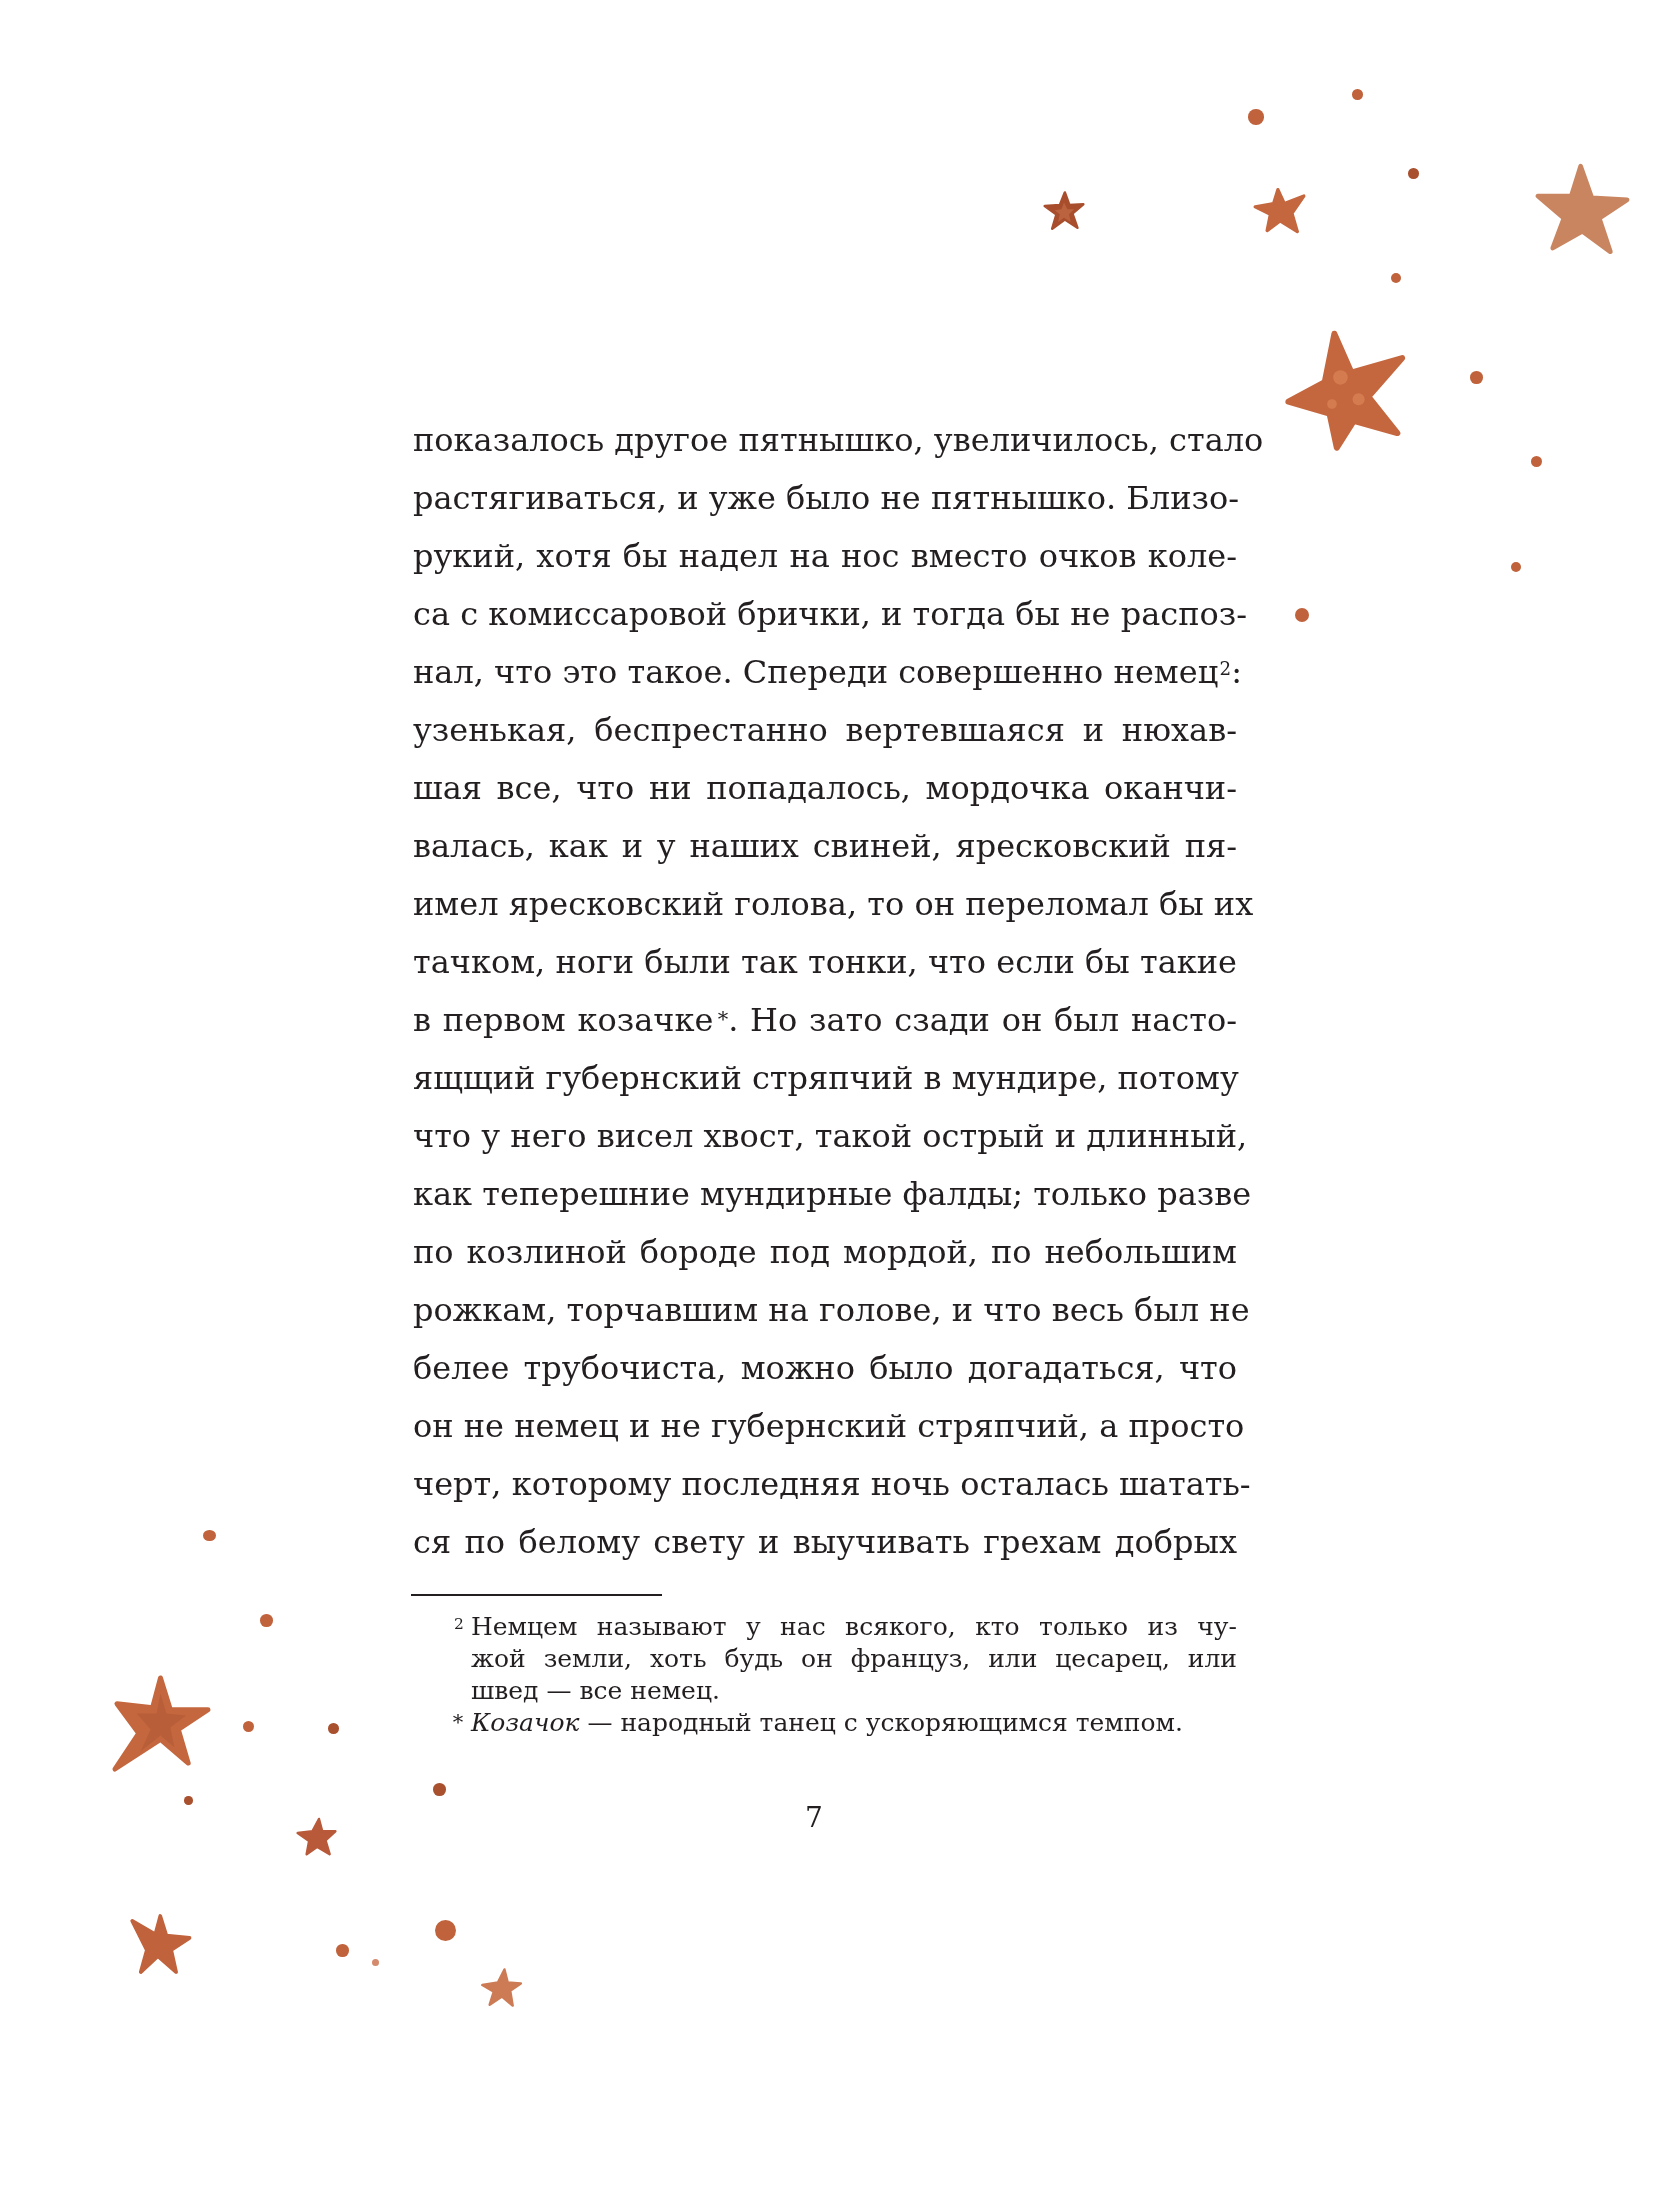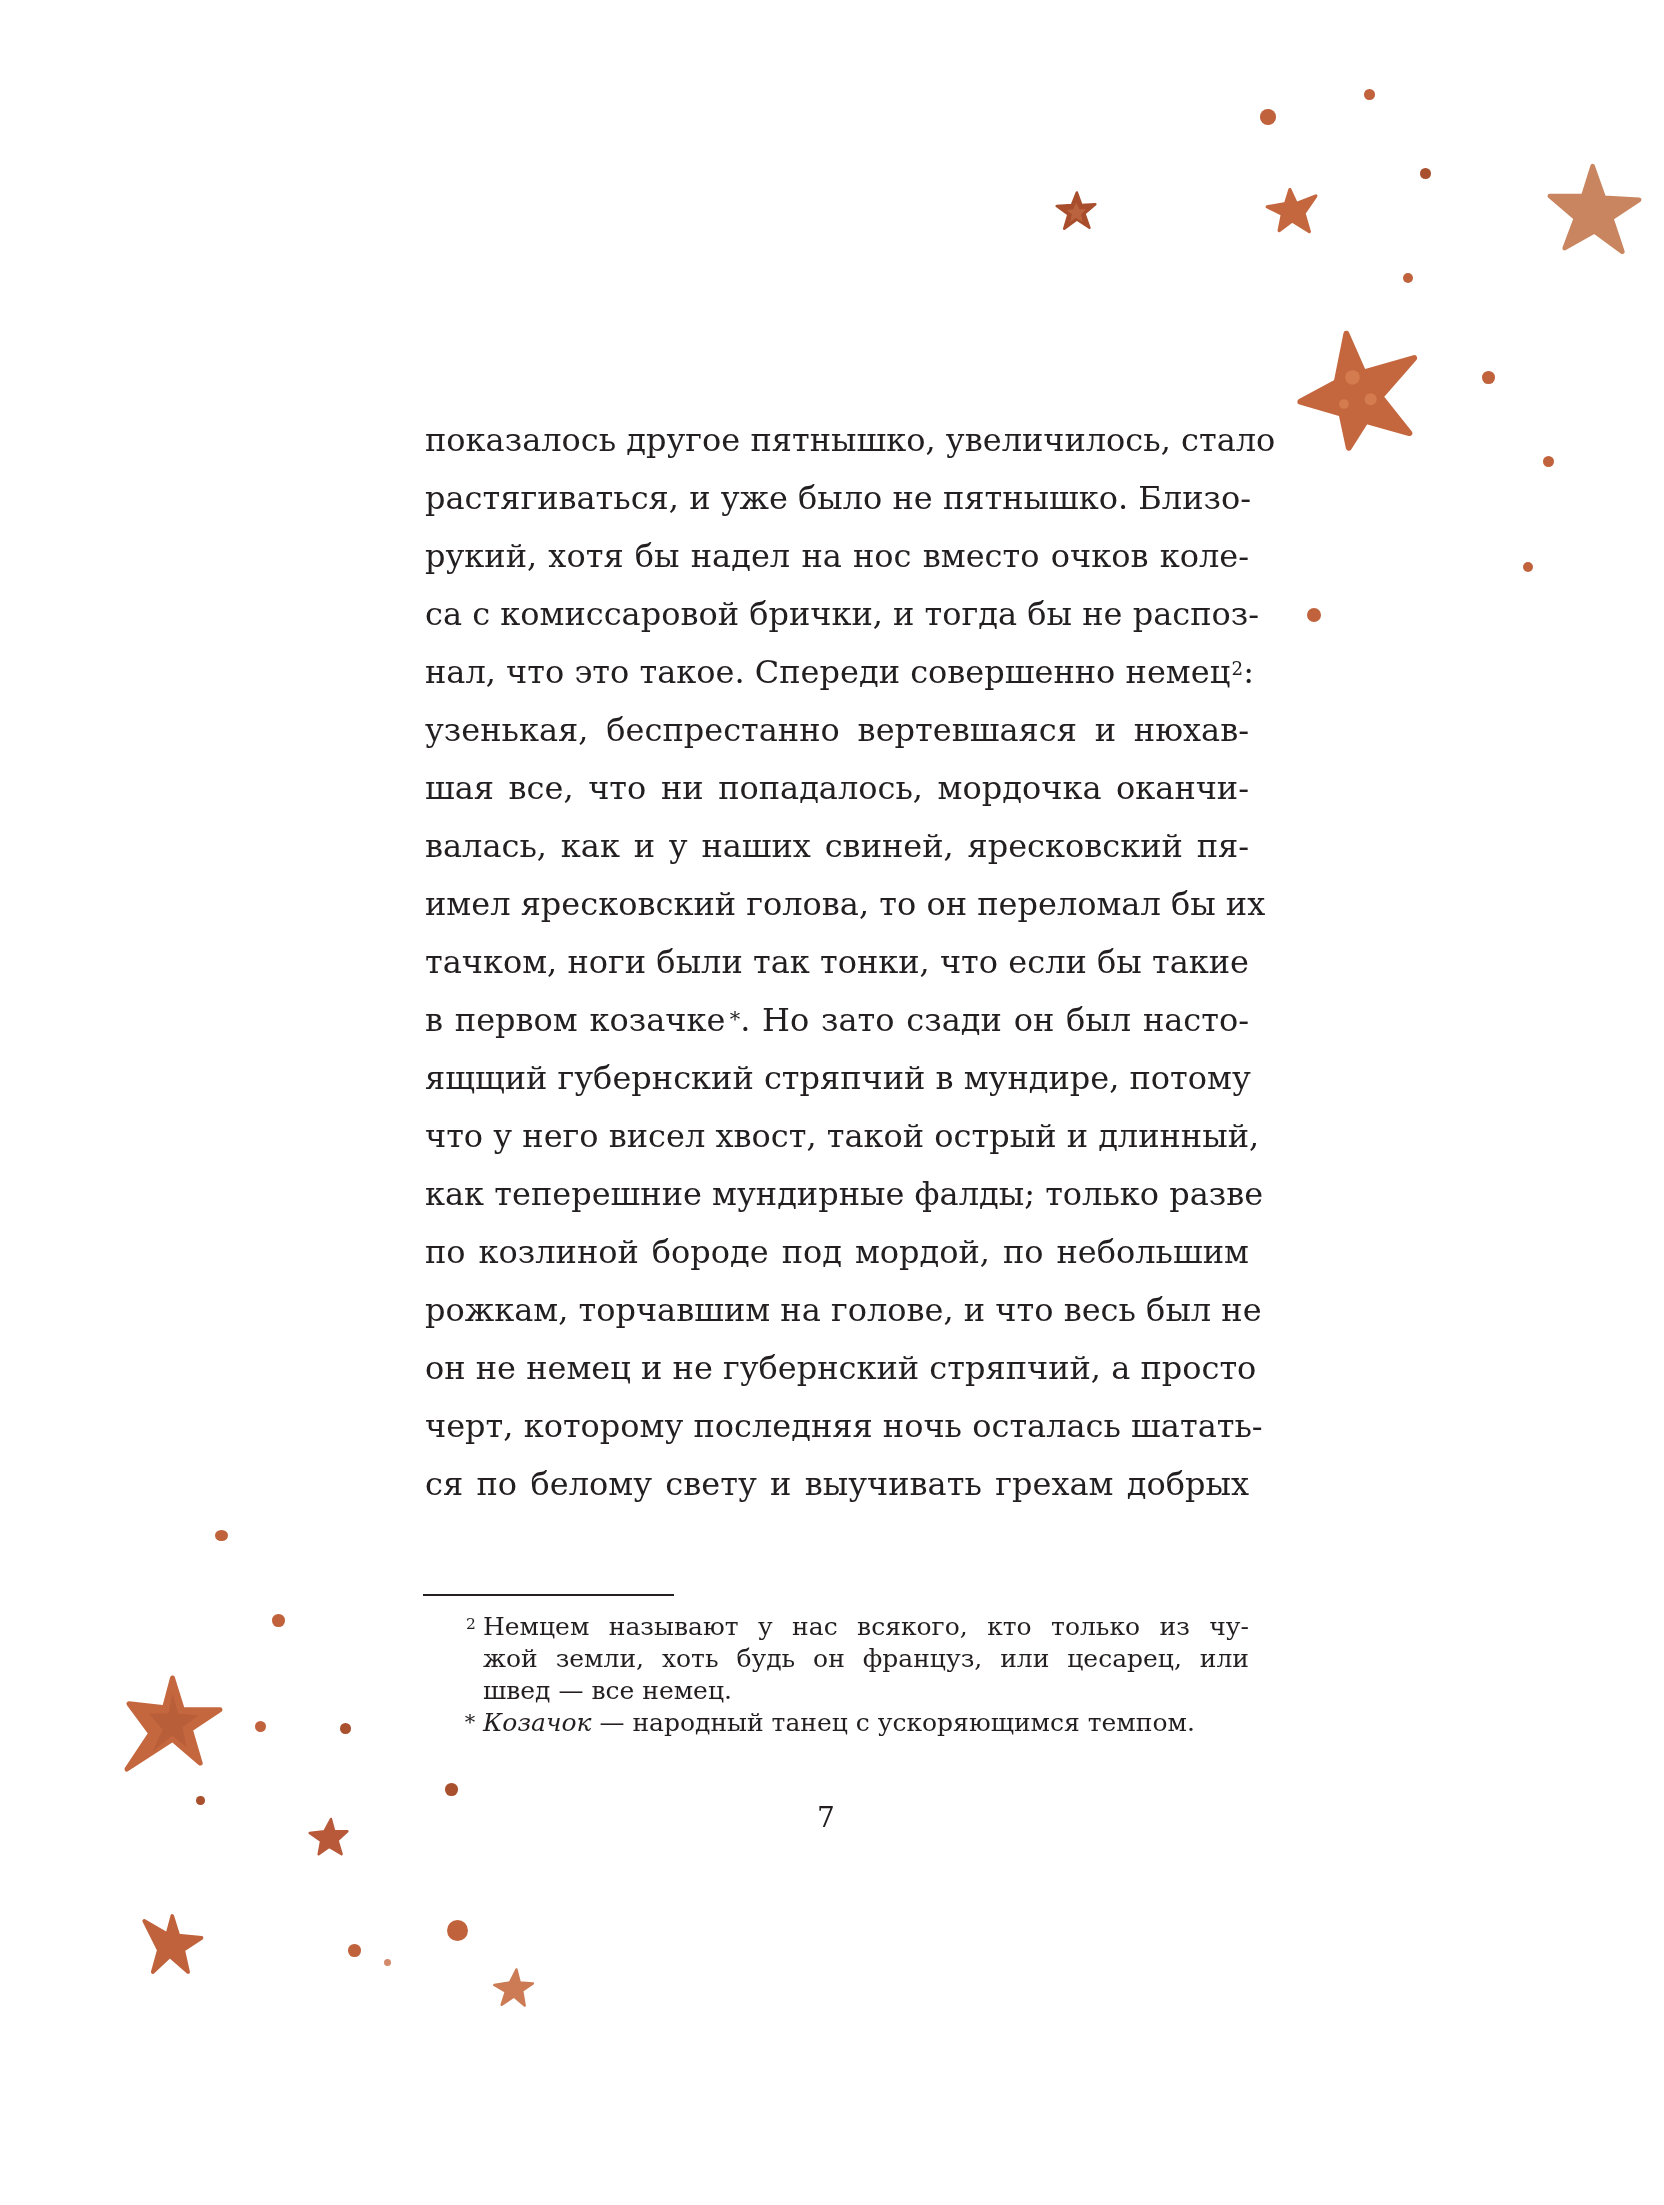--- a/index.html
+++ b/index.html
@@ -1,17 +1,17 @@
 <!DOCTYPE html>
 <html style="font-size:11.3px"><head>
 <meta charset="utf-8">
 <style>
   html, body { margin:0; padding:0; background:#ffffff; }
   body { width:1665px; height:2205px; position:relative; overflow:hidden; }
-  .page { position:absolute; left:16px; top:0; width:1489px; height:2205px; background:#ffffff;border-radius:6px; }
+  .page { position:absolute; left:4px; top:0; width:1489px; height:2205px; background:#ffffff;border-radius:6px; }
   .body-text {
     position:absolute; left:409px; top:411px; width:824px;
     font-family:"DejaVu Serif", "Liberation Serif", serif;
     font-size:32px; line-height:58px; color:#231f20;
   }
   .line { display:block; white-space:nowrap; text-align:justify; text-align-last:justify; height:58px; }
   .line.last { text-align-last:justify; }
   sup.fn { font-size:18.3px; vertical-align:top; position:relative; top:-2.8px; margin-left:1.4px; }
   .ast { font-size:21px; vertical-align:top; position:relative; top:-1.4px; margin-left:4.2px; }
   .rule { position:absolute; left:407px; top:1594px; width:251px; height:2.1px; background:#231f20; }
@@ -78,20 +78,21 @@
     <span class="line">шая все, что ни попадалось, мордочка оканчи-</span>
     <span class="line">валась, как и у наших свиней, яресковский пя-</span>
     <span class="line">имел яресковский голова, то он переломал бы их</span>
     <span class="line">тачком, ноги были так тонки, что если бы такие</span>
     <span class="line"><span>в первом козачке</span><span class="ast">*</span><span>. Но зато сзади он был насто-</span></span>
     <span class="line"><span>ящ</span><span style="margin-left:-0.01px">щий губернский стряпчий в мундире, потому</span></span>
     <span class="line">что у него висел хвост, такой острый и длинный,</span>
     <span class="line">как теперешние мундирные фалды; только разве</span>
     <span class="line">по козлиной бороде под мордой, по небольшим</span>
     <span class="line">рожкам, торчавшим на голове, и что весь был не</span>
+    <span class="line">белее трубочиста, можно было догадаться, что</span>
     <span class="line">он не немец и не губернский стряпчий, а просто</span>
     <span class="line">черт, которому последняя ночь осталась шатать-</span>
     <span class="line last">ся по белому свету и выучивать грехам добрых</span>
   </div>
 
   <div class="rule"></div>
 
   <div class="footnotes">
     <span class="fn-line"><span class="fn-marker">2</span><span>Немцем называют у нас всякого, кто только из чу-</span></span>
     <span class="fn-line">жой земли, хоть будь он француз, или цесарец, или</span>

